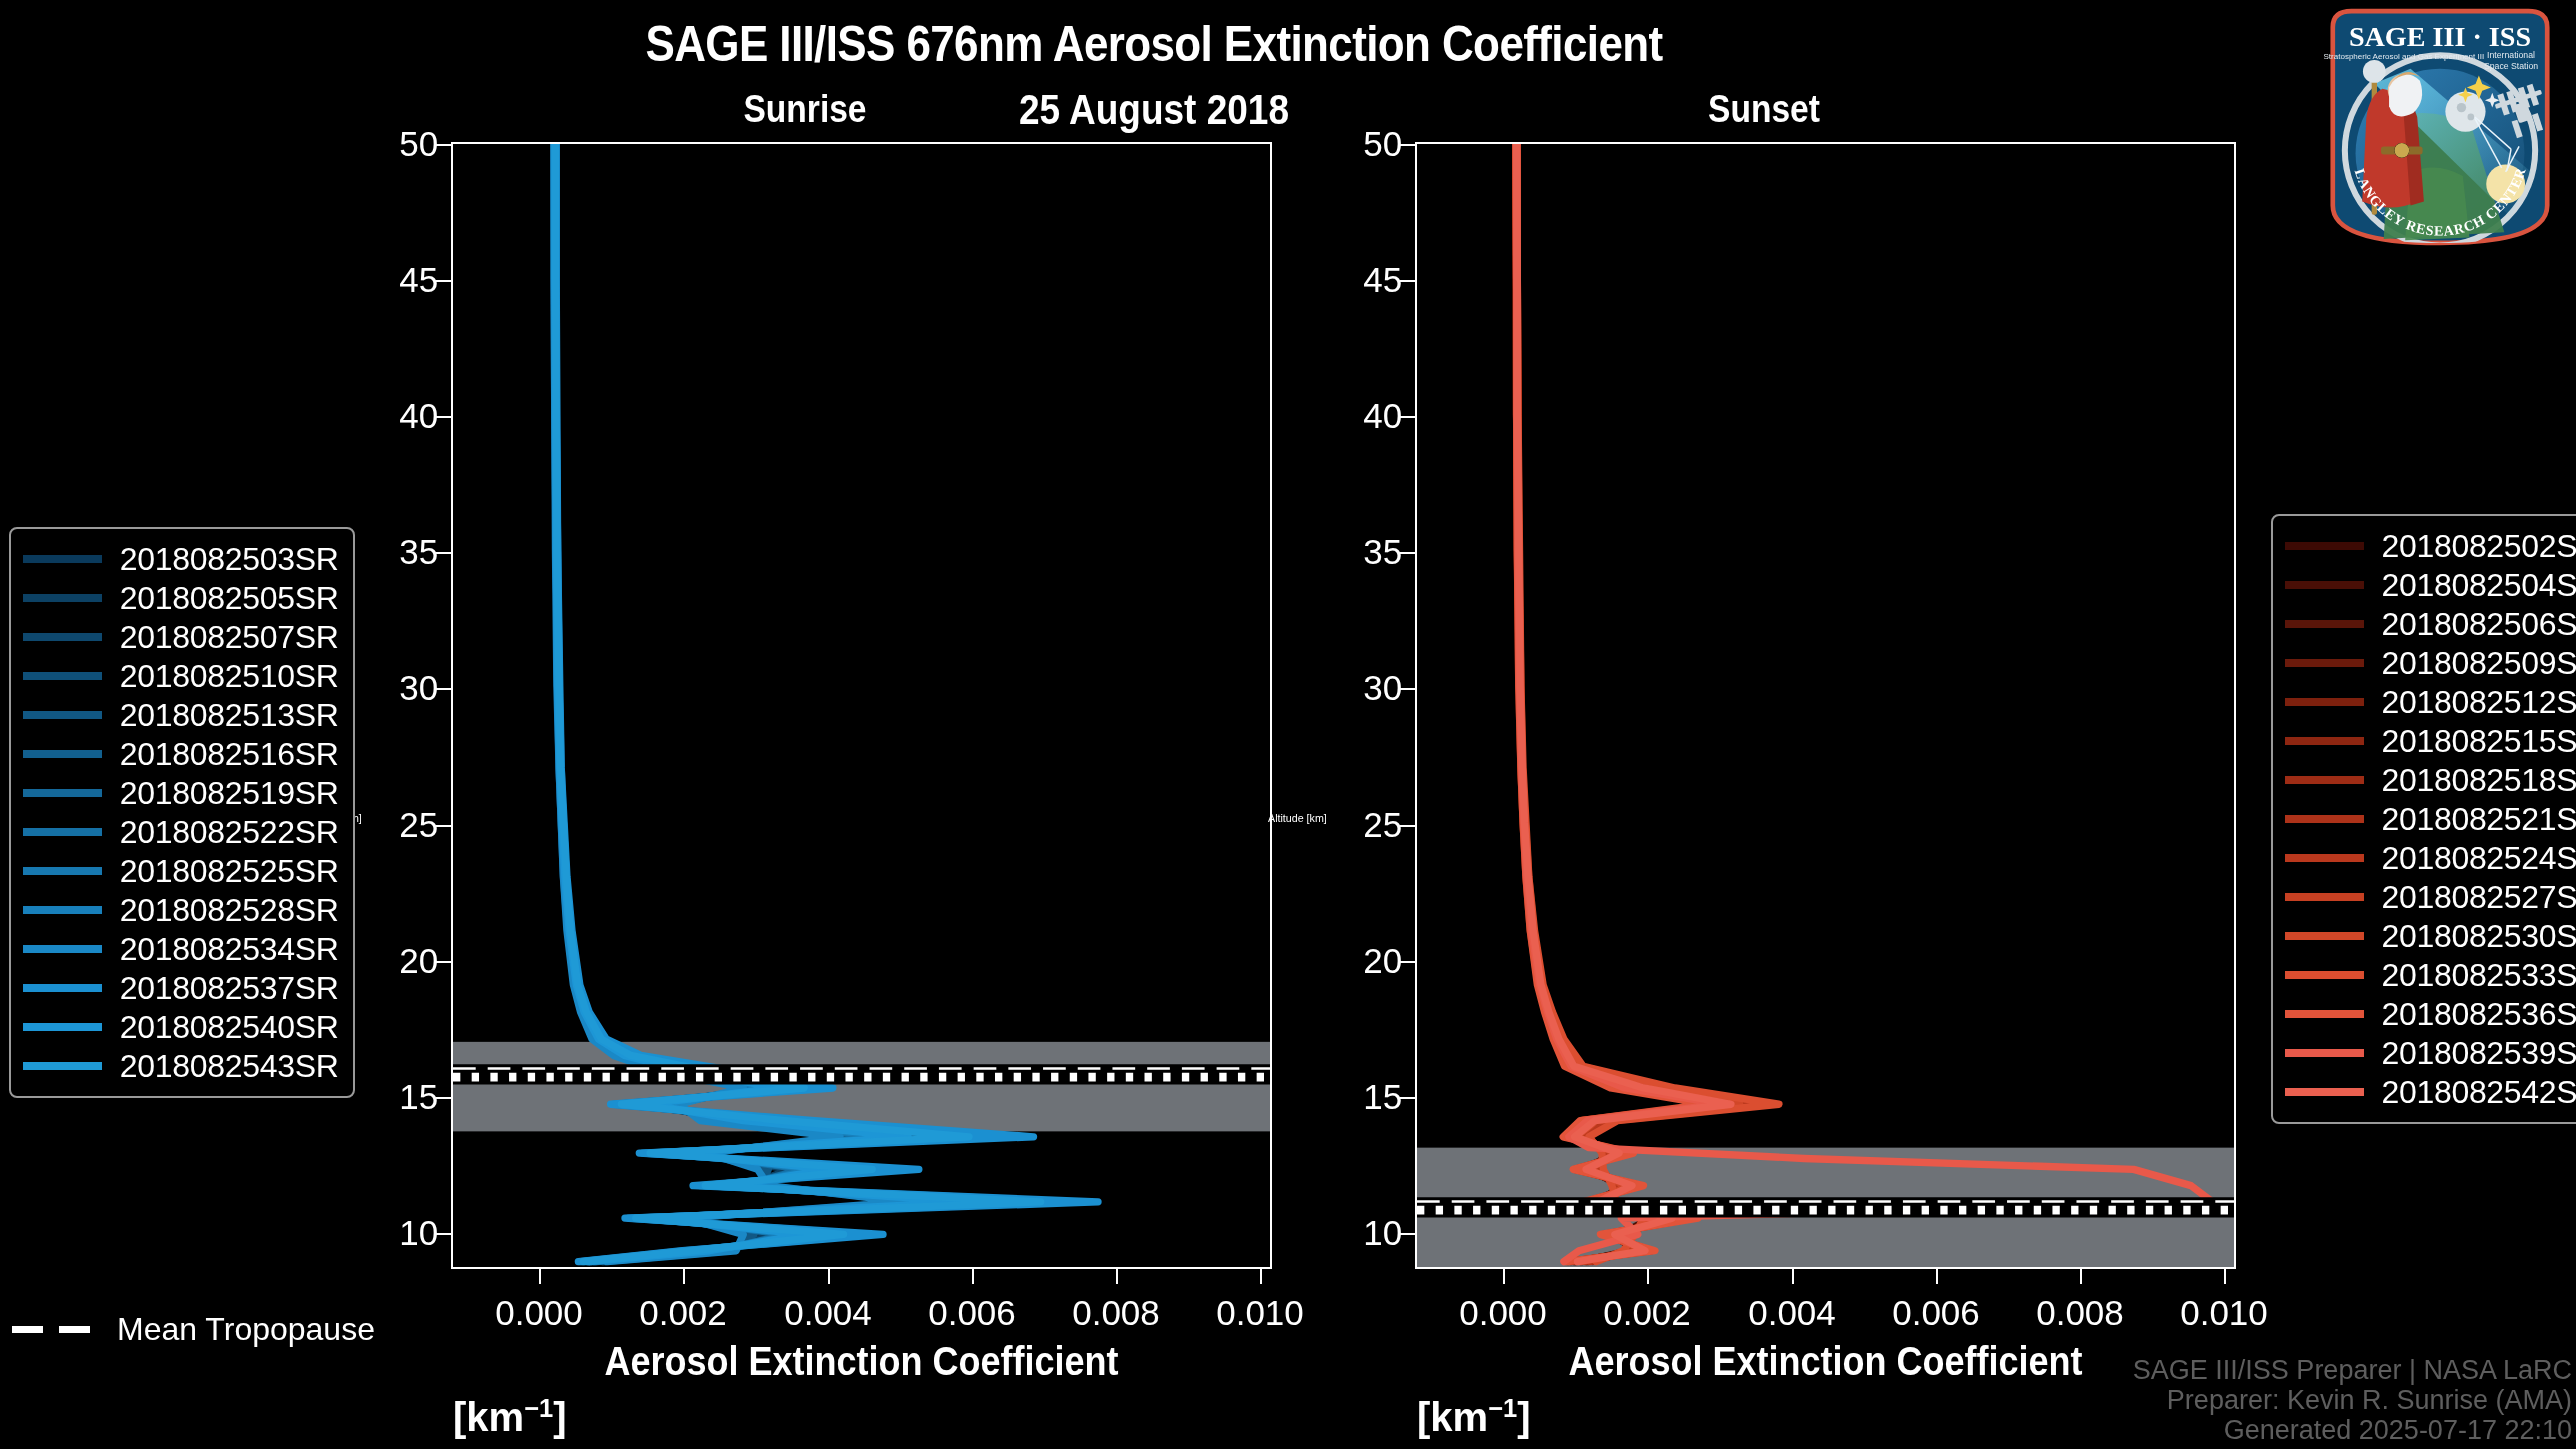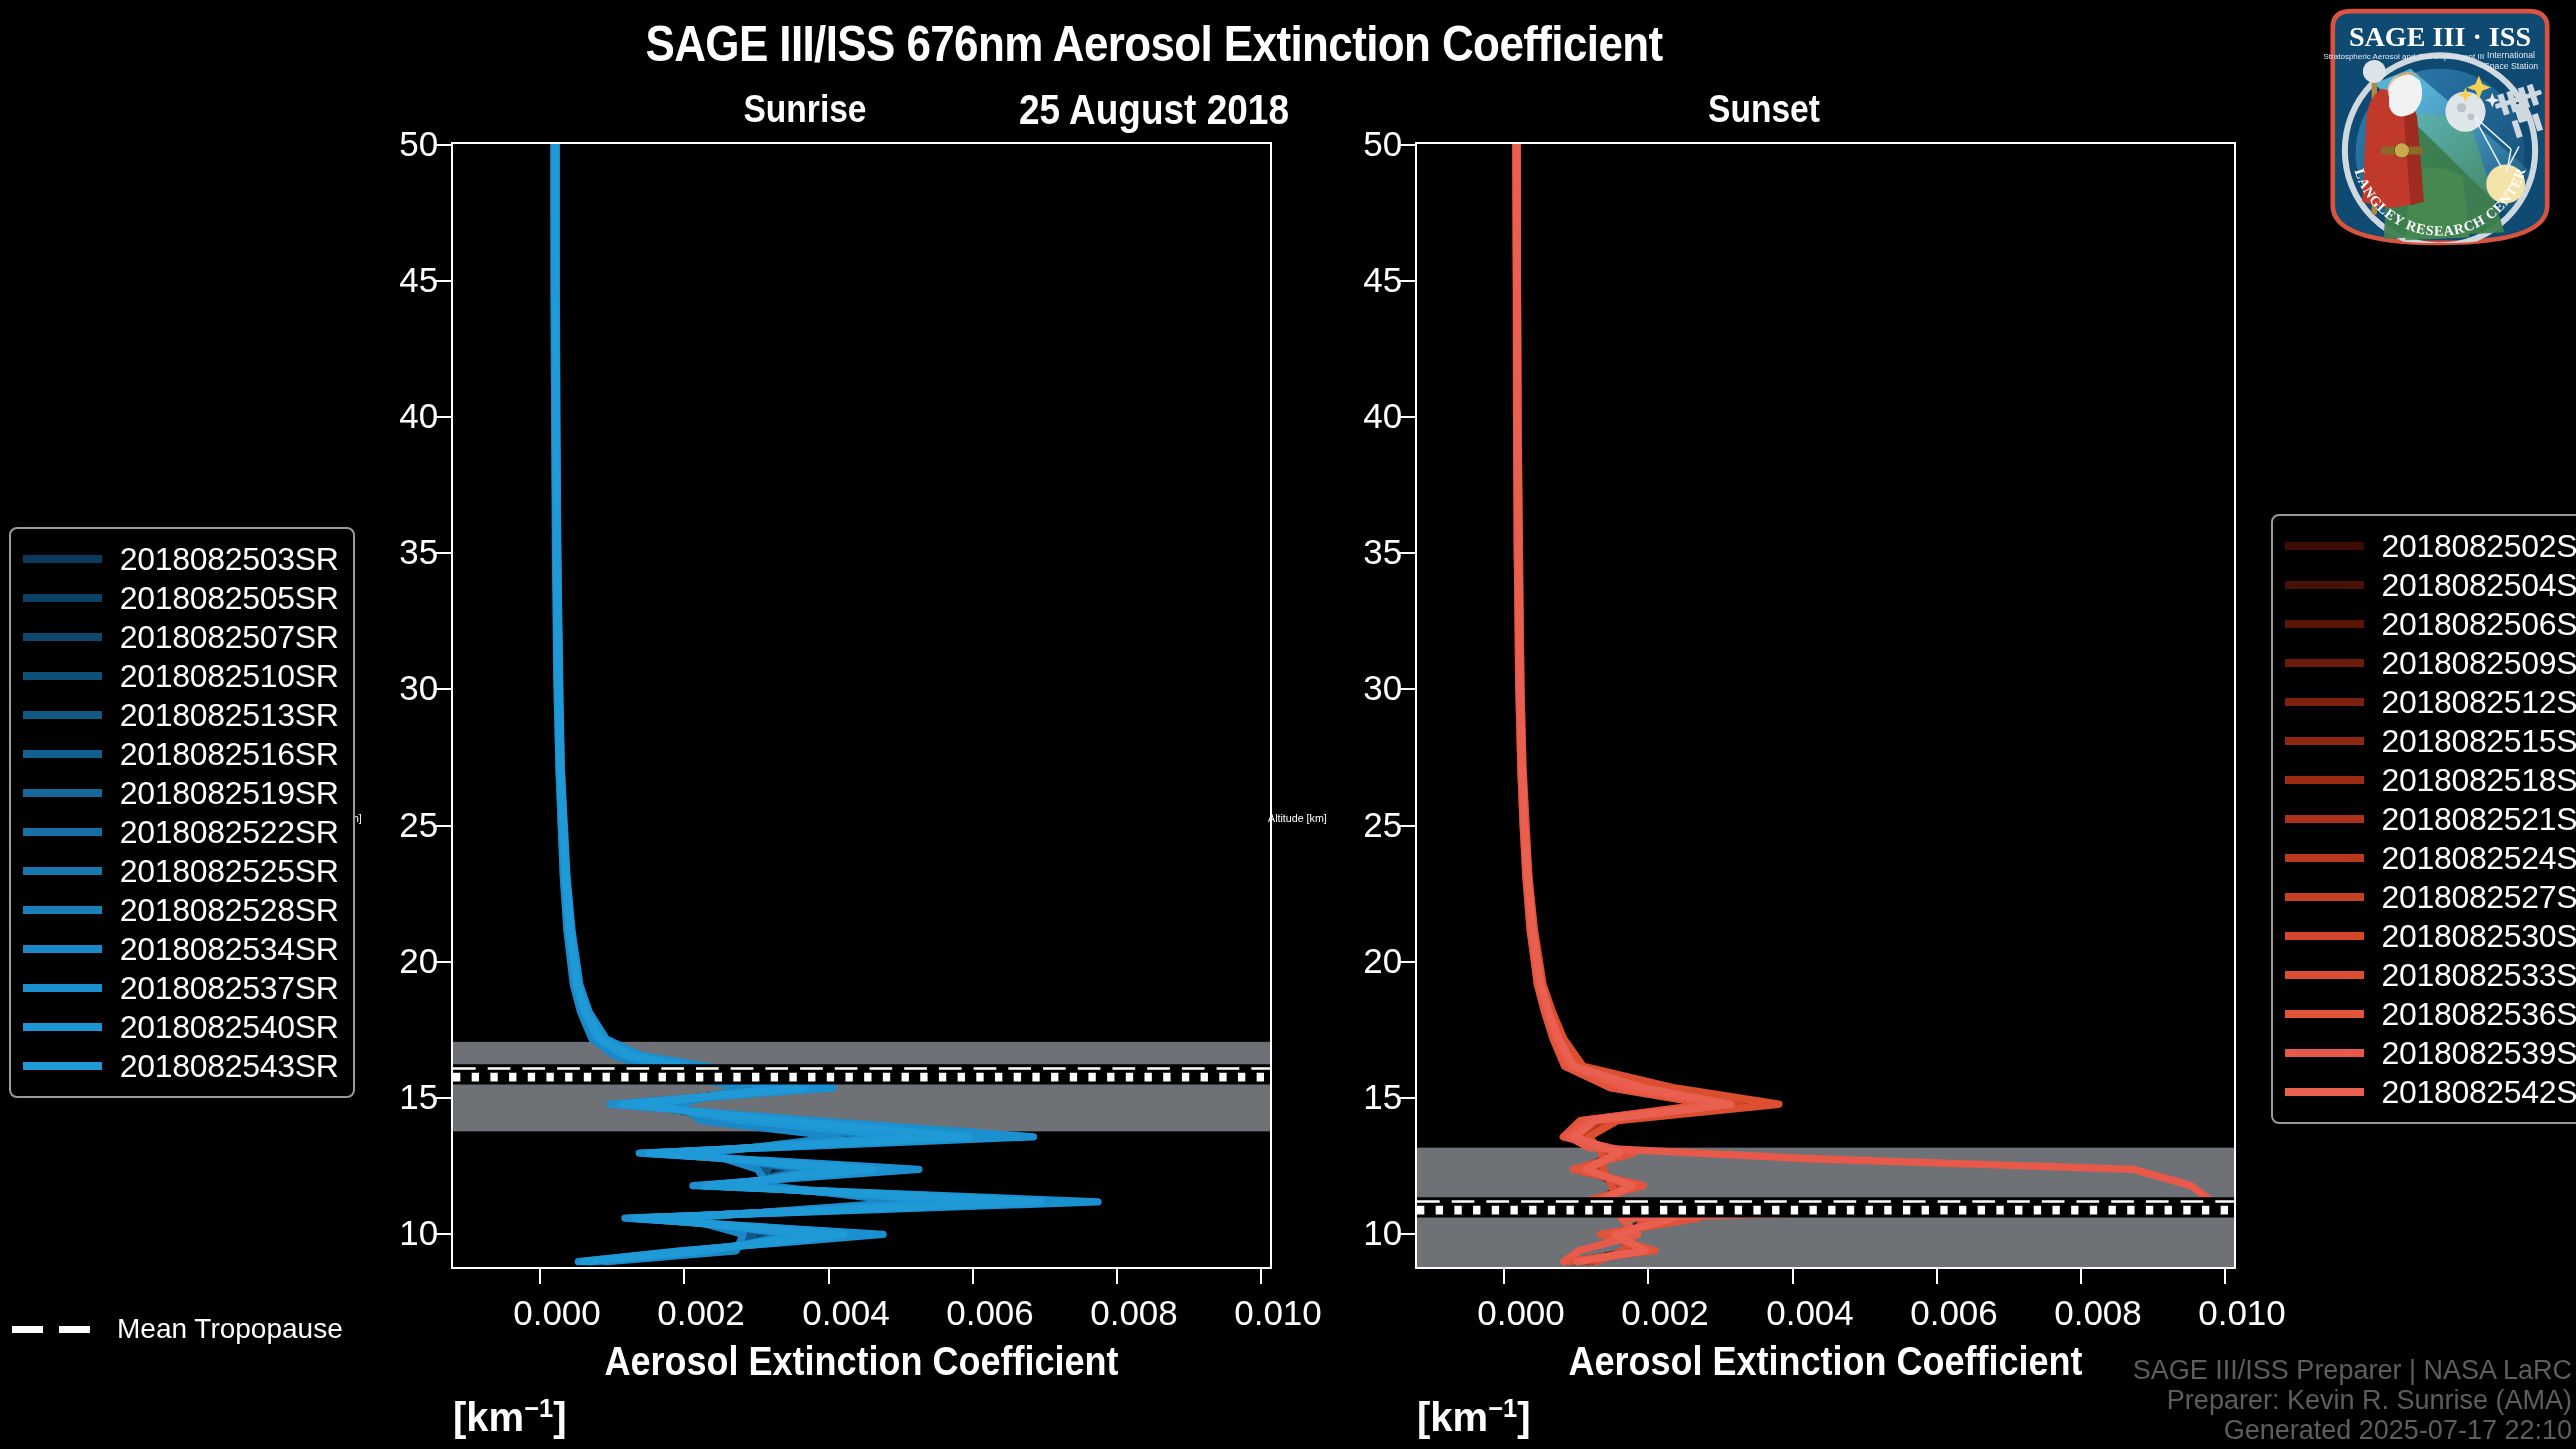--- a/index.html
+++ b/index.html
@@ -29,21 +29,21 @@
   
   .ytick{position:absolute;left:-17.4px;width:17.4px;height:0;
          border-top:2.7px solid #fff;}
   .ytick-label{position:absolute;right:100%;margin-right:14.8px;
                transform:translateY(-50%);font-size:35px;white-space:nowrap;
                font-family:"Liberation Sans Narrow","Liberation Sans",sans-serif;}
   .xtick{position:absolute;top:100%;width:0;height:17.4px;
          border-left:2.7px solid #fff;}
   .xtick-label{position:absolute;top:calc(100% + 25.5px);
                transform:translateX(-50%);font-size:35px;white-space:nowrap;
-               font-family:"Liberation Sans Narrow","Liberation Sans",sans-serif;margin-left:18px;}
+               font-family:"Liberation Sans Narrow","Liberation Sans",sans-serif;}
 
   
   .xaxis-title{position:absolute;top:calc(100% + 72px);left:0;width:100%;
                text-align:center;font-size:40px;font-weight:bold;
                transform:scaleX(0.9);
                font-family:"Liberation Sans Narrow","Liberation Sans",sans-serif;}
   .xaxis-units{position:absolute;top:calc(100% + 127px);left:0;width:100%;
                font-size:40px;font-weight:bold;
                font-family:"Liberation Sans Narrow","Liberation Sans",sans-serif;}
   .xaxis-units sup{font-size:25.5px;vertical-align:super;}
@@ -58,21 +58,21 @@
   .legend-row{display:flex;align-items:center;height:39px;}
   .legend-swatch{width:79px;height:7.4px;flex:0 0 auto;margin-right:17.4px;}
   .legend-label{font-size:32px;white-space:nowrap;letter-spacing:-0.3px;
                 font-family:"Liberation Sans",sans-serif;}
 
   
   #tropo-key{left:12px;top:1309px;}
   .tk-row{display:flex;align-items:center;height:40px;}
   .tk-mark{width:89px;height:23px;flex:0 0 auto;margin-right:16px;
            position:relative;}
-  .tk-label{font-size:28px;white-space:nowrap;}
+  .tk-label{font-size:32px;white-space:nowrap;}
   .dashmark{position:absolute;left:0;top:8px;width:89px;height:7.4px;
             background:repeating-linear-gradient(90deg,#fff 0 31px,transparent 31px 47px);}
   .dotmark{position:absolute;left:0;top:8.7px;width:89px;height:8px;
            background:repeating-linear-gradient(90deg,#fff 0 9.4px,transparent 9.4px 25.5px);}
   .rangemark{position:absolute;left:2.7px;top:0;width:83px;height:23px;
              background:#6e7277;border:1.3px solid #c9c9c9;}
 
   
   #credits{right:4px;top:1355px;text-align:right;color:#5e5e5e;
            font-size:27px;line-height:1.12;}

